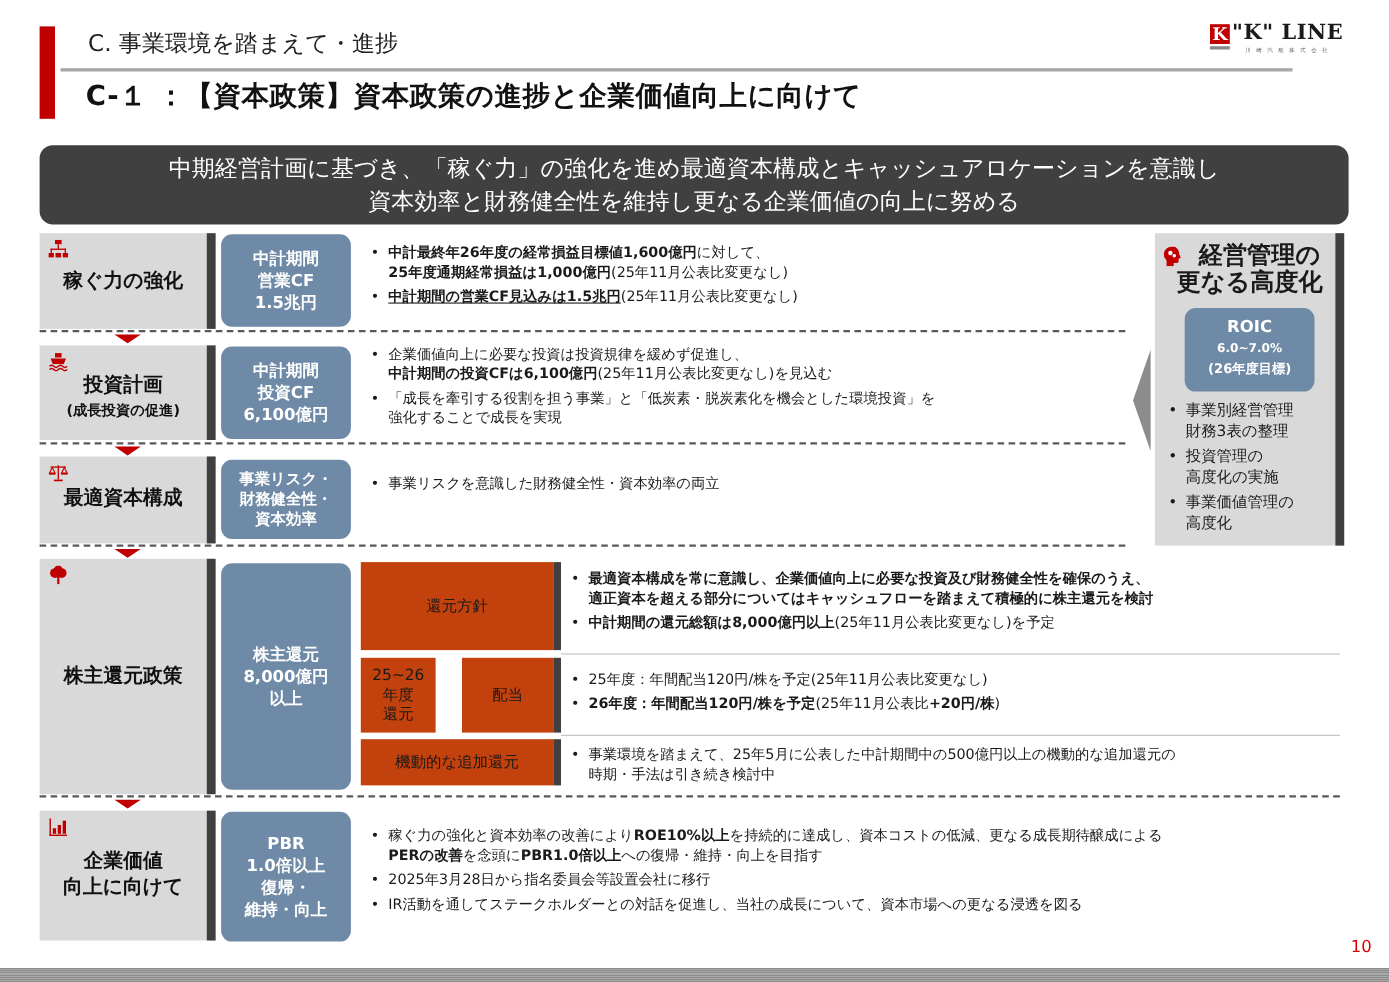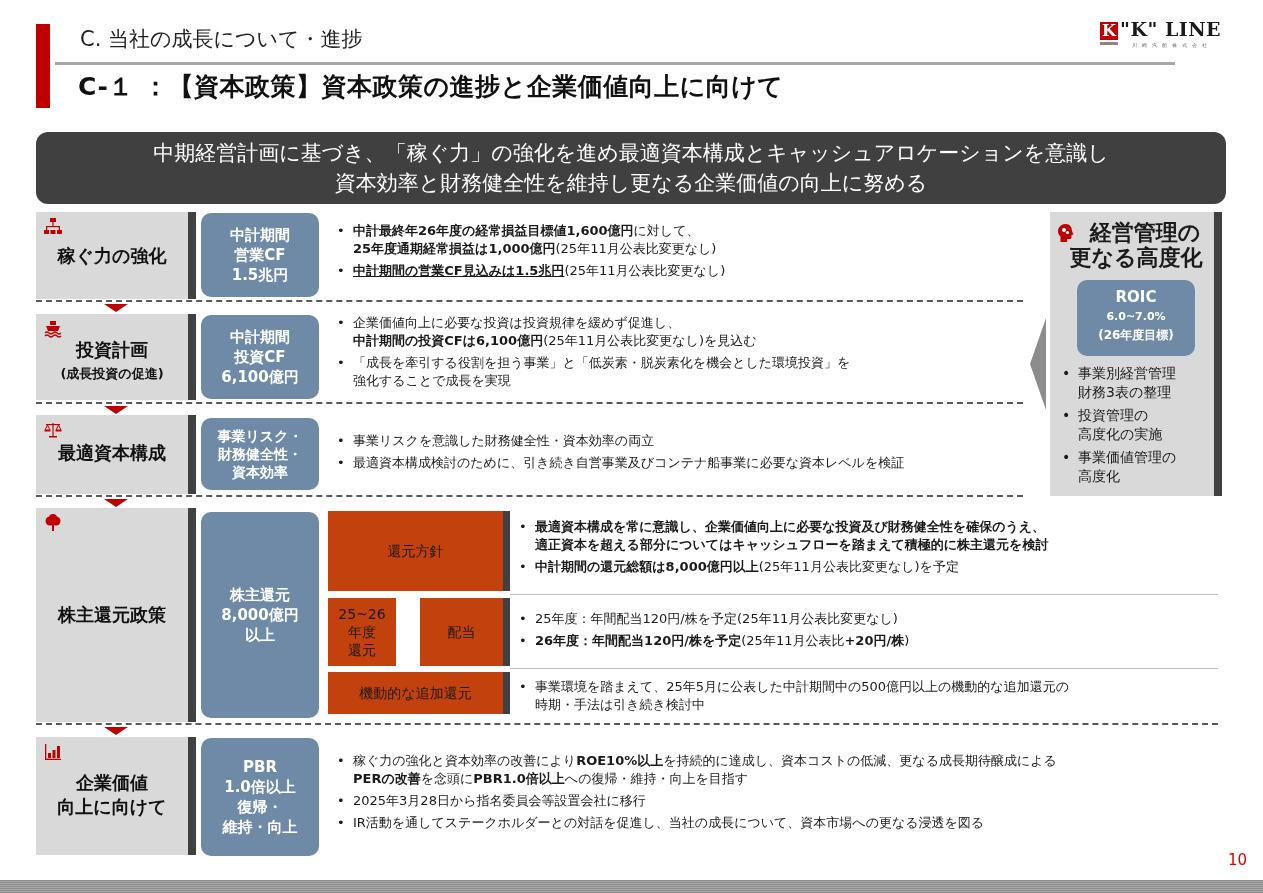--- a/index.html
+++ b/index.html
@@ -48,21 +48,21 @@
   .right-panel li::before { content: "•"; position: absolute; left: 4px; top: 0; }
   .left-chevron { position: absolute; left: 1030px; top: 318px; width: 0; height: 0; border-top: 46px solid transparent; border-bottom: 46px solid transparent; border-right: 16px solid #8c8c8c; }
 
   .page-number { position: absolute; left: 1228px; top: 851px; font-size: 15px; color: #e00000; }
   .footer-bar { position: absolute; left: 0; top: 880px; width: 1263px; height: 13px; background: repeating-linear-gradient(to bottom, #8a8a8a 0px, #8a8a8a 1px, #a9a9a9 1px, #a9a9a9 2px); }
 </style>
 </head>
 <body>
 
 <div class="red-bar"></div>
-<div class="section-label">C. 当社の成長について・進捗</div>
+<div class="section-label">C. 事業環境を踏まえて・進捗</div>
 <div class="header-rule"></div>
 <div class="page-title">C-１ ：【資本政策】資本政策の進捗と企業価値向上に向けて</div>
 
 <div class="logo">
   <div class="kbox">K</div>
   <div class="kbar"></div>
   <div class="kname">"K" LINE</div>
   <div class="ksub">川崎汽船株式会社</div>
 </div>
 
@@ -151,21 +151,20 @@
 </div>
 <div class="pill" style="top:418px;height:72px;font-size:14px;line-height:18px;">
   <div>
     <div>事業リスク・</div>
     <div>財務健全性・</div>
     <div>資本効率</div>
   </div>
 </div>
 <ul class="bullets" style="left:333px;top:432px;width:690px;">
   <li>事業リスクを意識した財務健全性・資本効率の両立</li>
-  <li>最適資本構成検討のために、引き続き自営事業及びコンテナ船事業に必要な資本レベルを検証</li>
 </ul>
 
 <div class="dash" style="left:36px;top:495px;width:987px;"></div>
 <div class="arrow-down" style="left:104px;top:499px;"></div>
 
 <div class="left-chevron"></div>
 <div class="right-panel">
   <div class="rp-title">
     <svg style="position:absolute;left:2px;top:4px;width:16px;height:18px;" viewBox="0 0 16 18">
       <path d="M8 0 C3 0 0 3.5 0 7.5 C0 10 1.5 11.5 2.5 12.5 L2.5 18 L9 18 L9 15 L12 15 C13 15 13.5 14 13.5 13 L13.5 11 L15.5 10.5 L14 7 C14 3 11.5 0 8 0 Z" fill="#c00000"></path>

